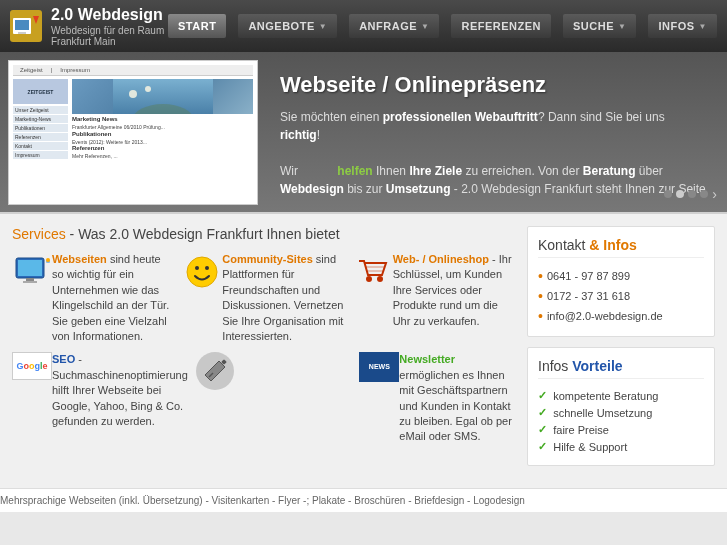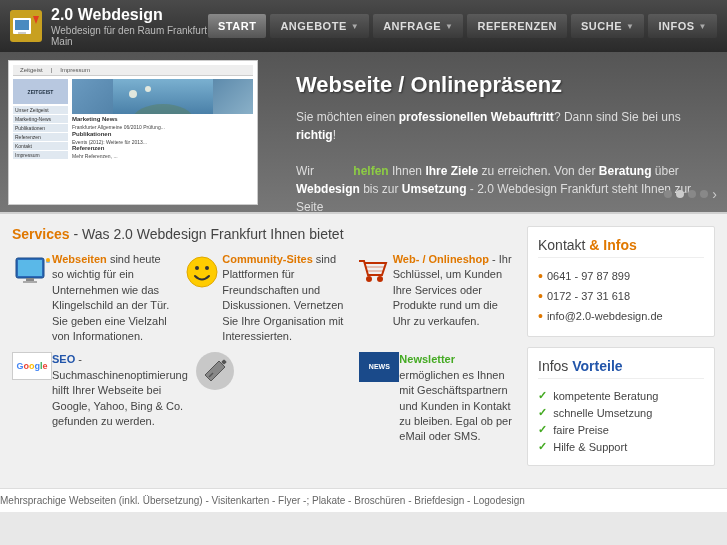--- a/index.html
+++ b/index.html
@@ -42,21 +42,21 @@
       line-height: 1.2;
     }
     #logo-subtitle {
       color: #bbb;
       font-size: 10px;
     }
     #nav {
       display: flex;
       align-items: center;
       margin-left: auto;
-      gap: 4px;
+      gap: 12px;
     }
     .nav-item {
       background: linear-gradient(to bottom, #5a5a5a, #3a3a3a);
       color: #ddd;
       font-size: 11px;
       font-weight: bold;
       padding: 6px 10px;
       cursor: pointer;
       display: flex;
       align-items: center;
@@ -70,21 +70,20 @@
     }
     .nav-arrow { font-size: 8px; color: #aaa; }
 
     
     #hero {
       background: linear-gradient(to bottom, #555, #777);
       height: 160px;
       display: flex;
       position: relative;
       overflow: hidden;
-      gap: 16px;
     }
     #hero-left {
       width: 270px;
       padding: 8px;
       flex-shrink: 0;
       position: relative;
     }
     #hero-screenshot {
       width: 250px;
       height: 145px;
@@ -201,21 +200,21 @@
     #content-left {
       flex: 1;
     }
     #services-header {
       margin-bottom: 10px;
       font-size: 14px;
       color: #444;
     }
     #services-header .services-orange {
       color: #e07800;
-      font-weight: bold;
+      font-weight: normal;
     }
 
     .services-grid {
       display: grid;
       grid-template-columns: 1fr 1fr 1fr;
       gap: 8px;
       margin-bottom: 8px;
     }
     .service-item {
       display: flex;

